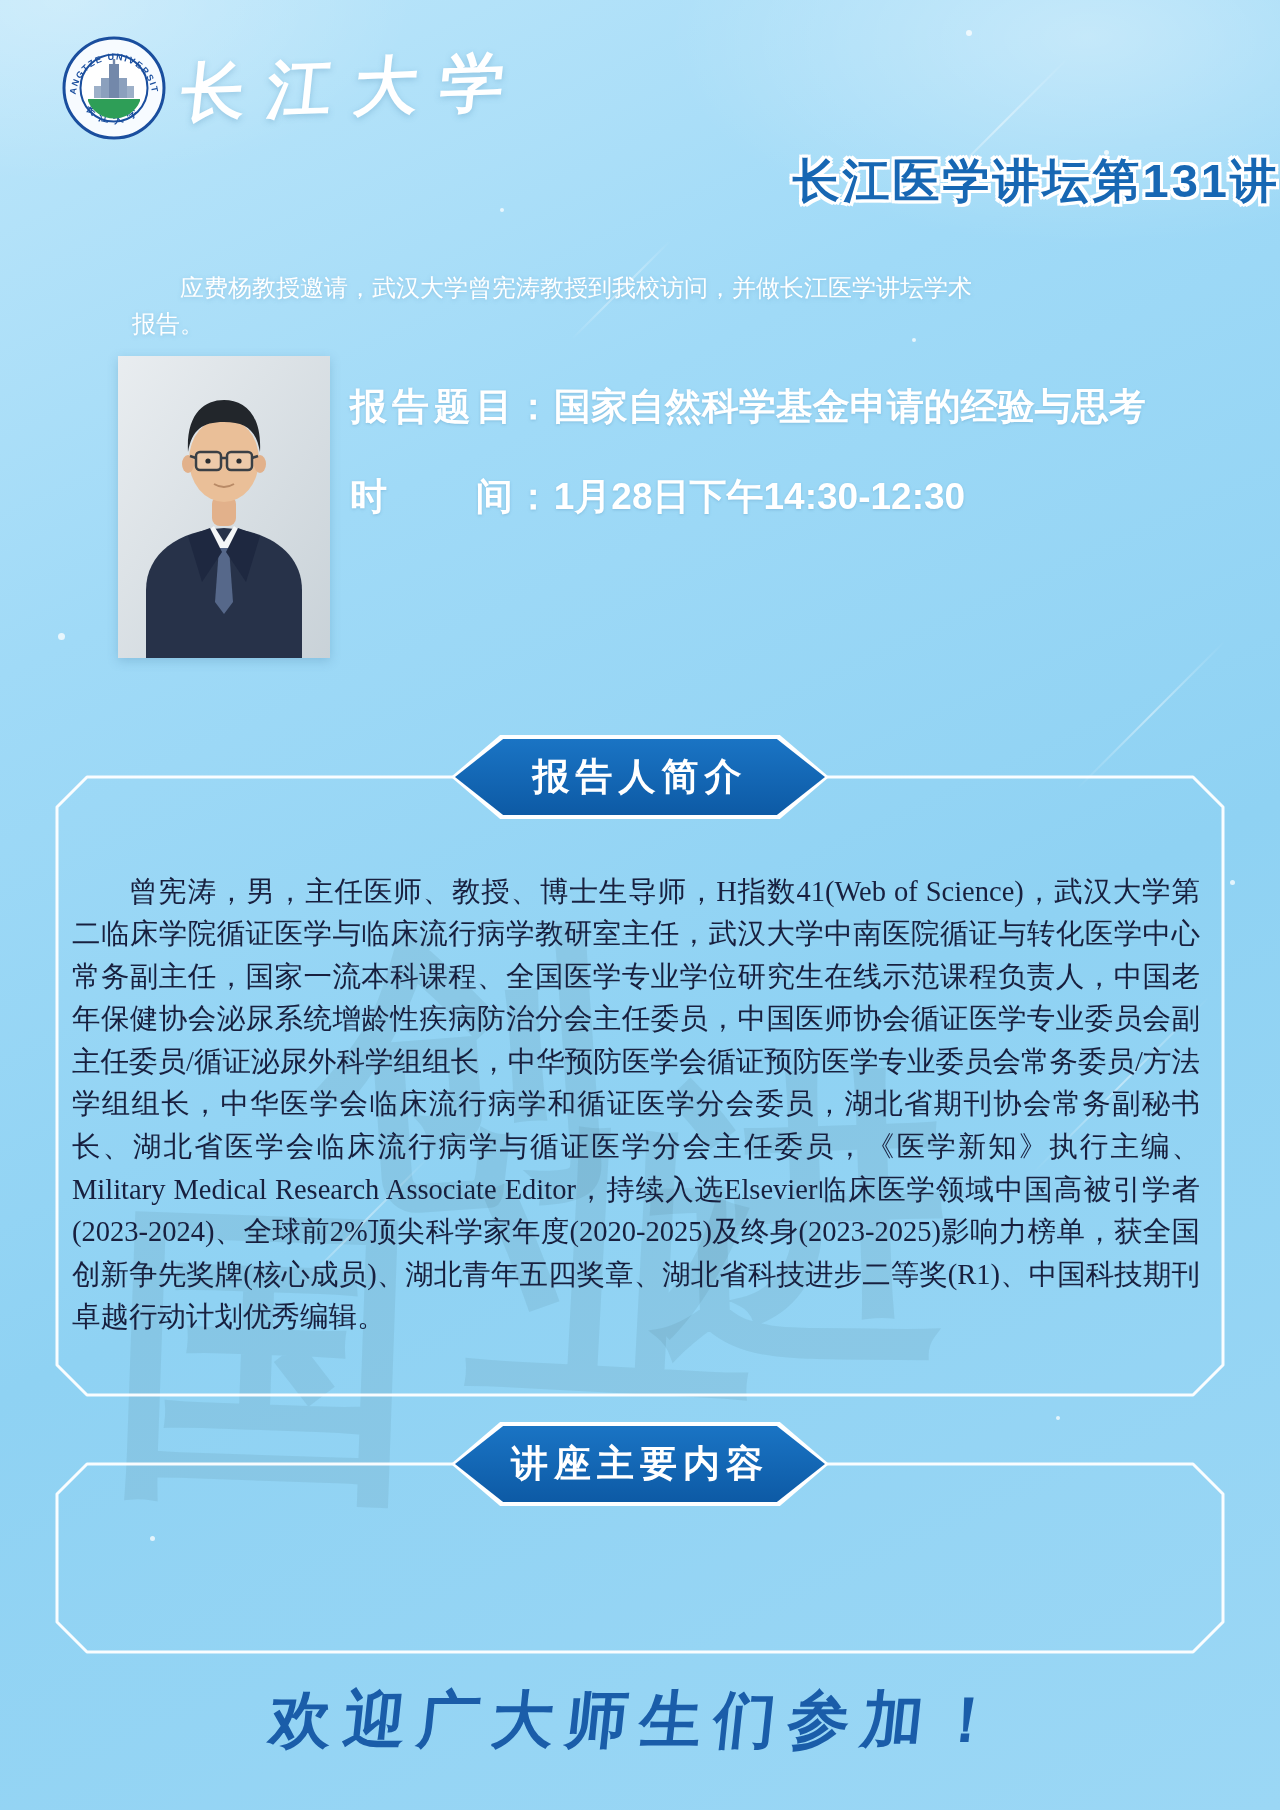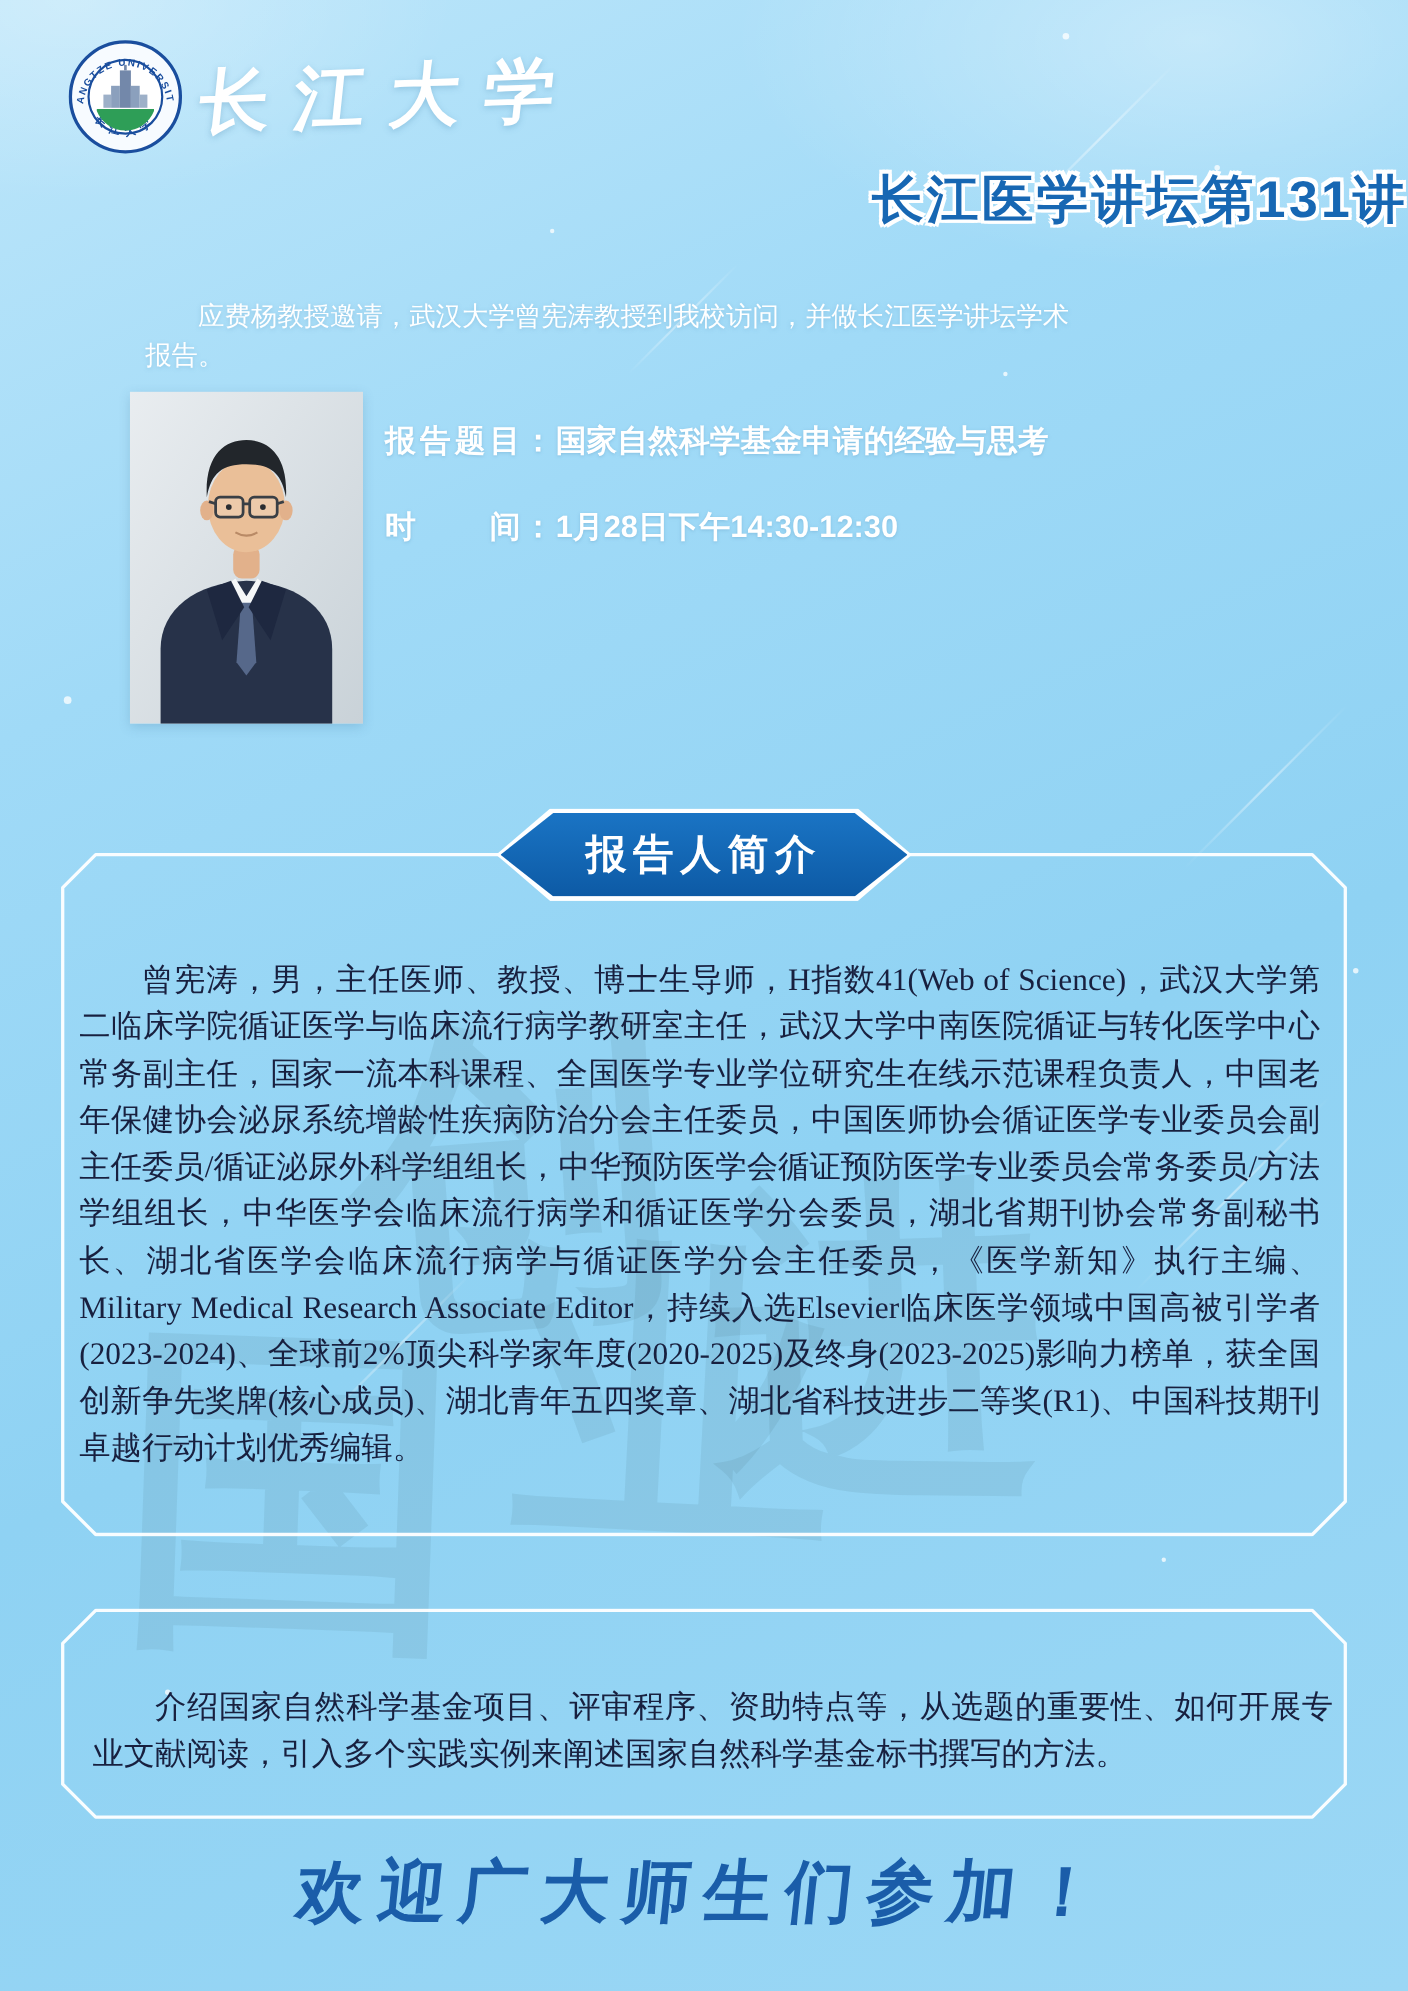--- a/index.html
+++ b/index.html
@@ -35,21 +35,21 @@
   
   .intro{
     position:absolute;left:132px;top:246px;width:858px;
     font-size:24px;line-height:1.52;color:#ffffff;text-indent:2em;
     text-shadow:0 1px 4px rgba(90,150,190,.35);
   }
   
   .photo{position:absolute;left:118px;top:356px;width:212px;height:302px;box-shadow:0 3px 10px rgba(60,110,150,.25);}
   
   .details{position:absolute;left:350px;top:382px;color:#fff;}
-  .detail-row{font-size:28px;font-weight:bold;margin-bottom:40px;white-space:nowrap;text-shadow:0 1px 3px rgba(90,150,190,.4);}
+  .detail-row{font-size:37px;font-weight:bold;margin-bottom:40px;white-space:nowrap;text-shadow:0 1px 3px rgba(90,150,190,.4);}
   .dlabel{display:inline-block;width:4.4em;text-align:justify;text-align-last:justify;vertical-align:bottom;}
   .dcolon{display:inline-block;margin:0 2px;}
   
   .badge{position:absolute;left:50%;transform:translateX(-50%);width:378px;height:84px;}
   .badge .hexa{position:absolute;inset:0;background:#ffffff;clip-path:polygon(13% 0,87% 0,100% 50%,87% 100%,13% 100%,0 50%);}
   .badge .hexb{position:absolute;inset:4px;background:linear-gradient(180deg,#1a74c4,#0d5aa5);clip-path:polygon(13% 0,87% 0,100% 50%,87% 100%,13% 100%,0 50%);}
   .badge .blabel{position:absolute;inset:0;display:flex;align-items:center;justify-content:center;color:#fff;font-size:37px;font-weight:bold;letter-spacing:6px;}
   .framebox{position:absolute;pointer-events:none;}
   
   .bodytext{
@@ -172,18 +172,22 @@
     <div class="hexb"></div>
     <div class="blabel">报告人简介</div>
   </div>
 
   <p class="bodytext bio">曾宪涛，男，主任医师、教授、博士生导师，H指数41(Web of Science)，武汉大学第二临床学院循证医学与临床流行病学教研室主任，武汉大学中南医院循证与转化医学中心常务副主任，国家一流本科课程、全国医学专业学位研究生在线示范课程负责人，中国老年保健协会泌尿系统增龄性疾病防治分会主任委员，中国医师协会循证医学专业委员会副主任委员/循证泌尿外科学组组长，中华预防医学会循证预防医学专业委员会常务委员/方法学组组长，中华医学会临床流行病学和循证医学分会委员，湖北省期刊协会常务副秘书长、湖北省医学会临床流行病学与循证医学分会主任委员，《医学新知》执行主编、Military Medical Research Associate Editor，持续入选Elsevier临床医学领域中国高被引学者(2023-2024)、全球前2%顶尖科学家年度(2020-2025)及终身(2023-2025)影响力榜单，获全国创新争先奖牌(核心成员)、湖北青年五四奖章、湖北省科技进步二等奖(R1)、中国科技期刊卓越行动计划优秀编辑。</p>
 
   <svg class="framebox" style="left:55px;top:1462px;" width="1170" height="192" viewBox="0 0 1170 192">
     <polygon points="2,32 32,2 1138,2 1168,32 1168,160 1138,190 32,190 2,160" fill="none" stroke="#ffffff" stroke-width="3" stroke-linejoin="round" opacity="0.95"></polygon>
   </svg>
 
+  <div class="badge" style="top:1422px;">
+    <div class="hexa"></div>
+    <div class="hexb"></div>
+    <div class="blabel">讲座主要内容</div>
+  </div>
 
-  <p class="bodytext lecture">介绍国家自然科学基金项目、评审程序、资助特点等，从选题的重要性、如何开展专业文献阅读，引入多个实践实例来阐述国家自然科学基金标书撰写的方法。</p>
 
   <div class="welcome">欢迎广大师生们参加！</div>
 
 </div>
 
 </body></html>

